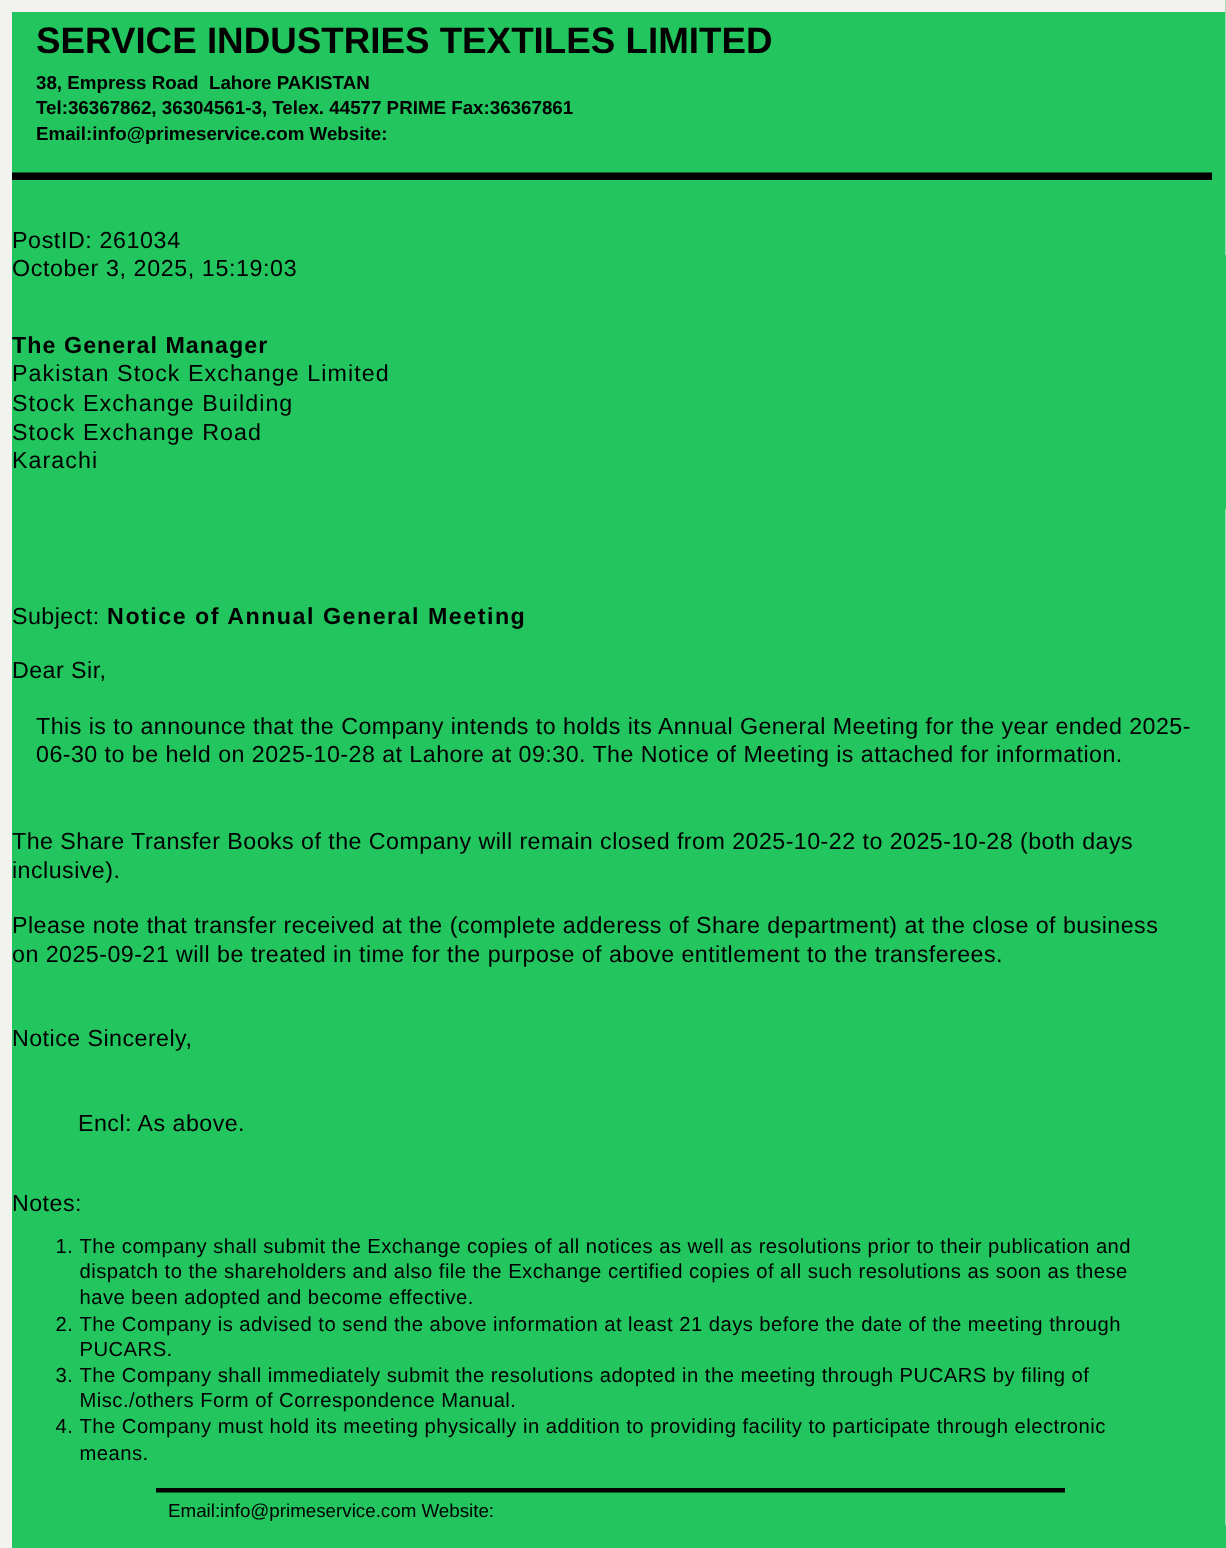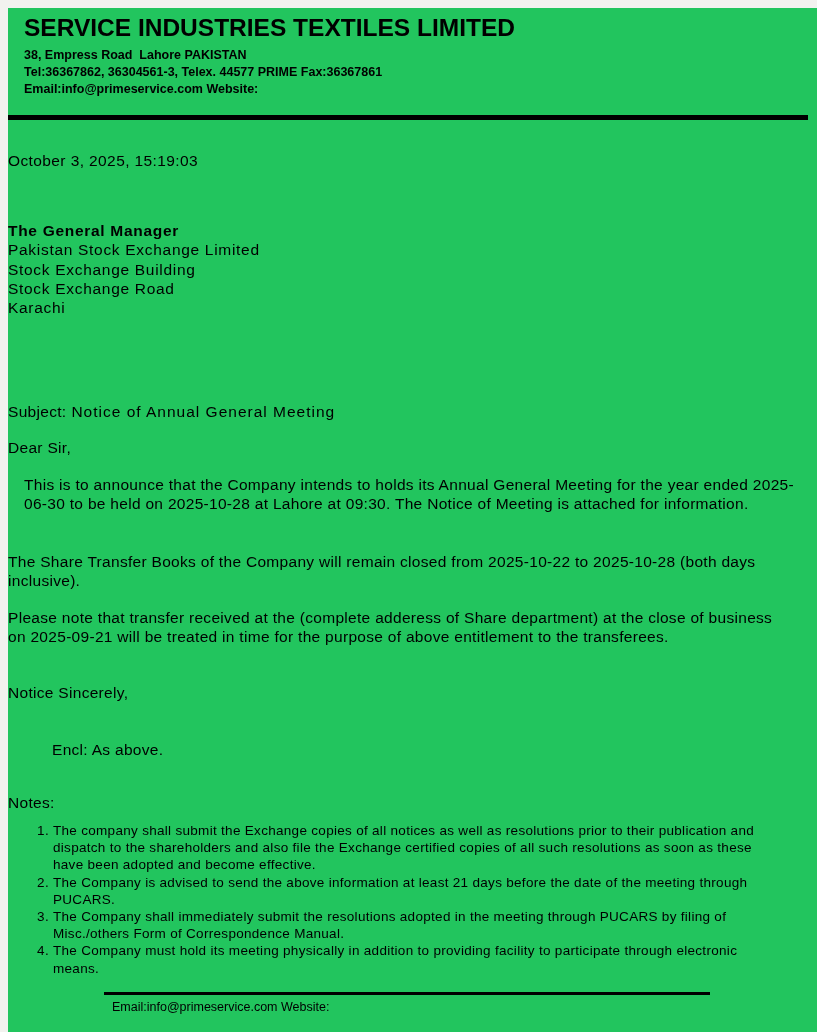--- a/index.html
+++ b/index.html
@@ -52,21 +52,21 @@
     font-size: 15.5px; line-height: 19.3px; letter-spacing: 0.7px;
   }
   .recipient-title { font-weight: bold; }
 
   
   .subject {
     position: absolute; left: 8px; top: 403px;
     font-size: 15.5px; letter-spacing: 0.3px;
   }
   .subject-label { margin-right: 5px; }
-  .subject-value { font-weight: normal; letter-spacing: 1px; margin-top: 34px; }
+  .subject-value { font-weight: bold; letter-spacing: 1px; margin-top: 34px; }
 
   .salutation {
     position: absolute; left: 8px; top: 439px;
     font-size: 15.5px; letter-spacing: 0.3px;
   }
 
   .para {
     position: absolute; left: 8px; width: 772px;
     font-size: 15.5px; line-height: 19.3px; letter-spacing: 0.3px;
     margin: 0;
@@ -109,20 +109,21 @@
   <header class="letterhead">
     <div class="company-name">SERVICE INDUSTRIES TEXTILES LIMITED</div>
     <div class="letterhead-line">38, Empress Road  Lahore PAKISTAN</div>
     <div class="letterhead-line">Tel:36367862, 36304561-3, Telex. 44577 PRIME Fax:36367861</div>
     <div class="letterhead-line">Email:info@primeservice.com Website:</div>
   </header>
 
   <div class="top-rule"></div>
 
   <section class="meta">
+    <div>PostID: 261034</div>
     <div>October 3, 2025, 15:19:03</div>
   </section>
 
   <section class="recipient">
     <div class="recipient-title">The General Manager</div>
     <div>Pakistan Stock Exchange Limited</div>
     <div>Stock Exchange Building</div>
     <div>Stock Exchange Road</div>
     <div>Karachi</div>
   </section>

